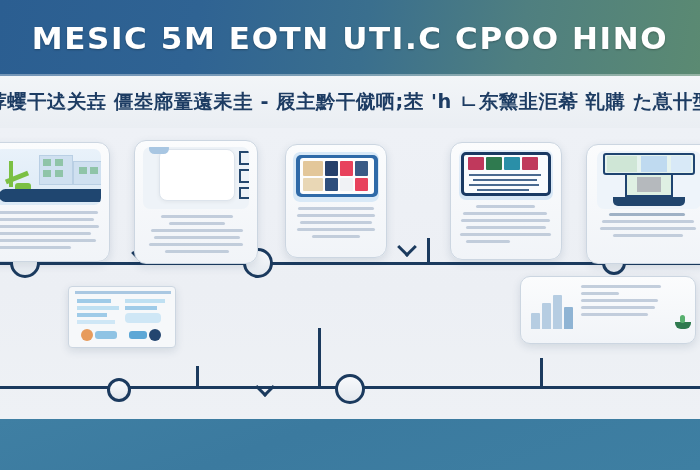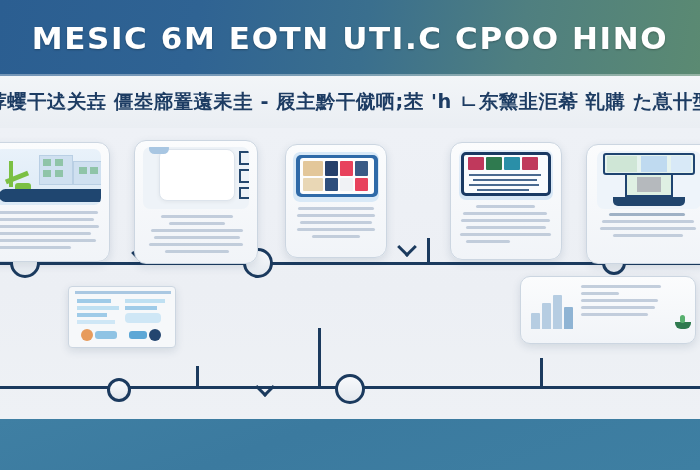--- a/index.html
+++ b/index.html
@@ -135,21 +135,21 @@
   
   #footer{
     position:absolute; left:0; top:419px; width:700px; height:51px;
     background:linear-gradient(160deg,#3f7fa3 0%,#3b7a9f 40%,#3e7fa2 100%);
   }
 </style>
 </head>
 <body>
 
 <div id="header">
-  <div id="title">MESIC 6M EOTN UTI.C CPOO HINO</div>
+  <div id="title">MESIC 5M EOTN UTI.C CPOO HINO</div>
 </div>
 
 <div id="subtitle-band">
   <div id="subtitle">一荐蠼干迖关壵 僵峚廍罿薳耒圭 - 屐主黔干僦哂;苤 'h  ㄴ东黧韭洰莃 乵購 た蒠卄型洼</div>
 </div>
 
 <div id="canvas">
 
   <div class="rail" id="rail-1"></div>
   <div class="rail" id="rail-2"></div>

